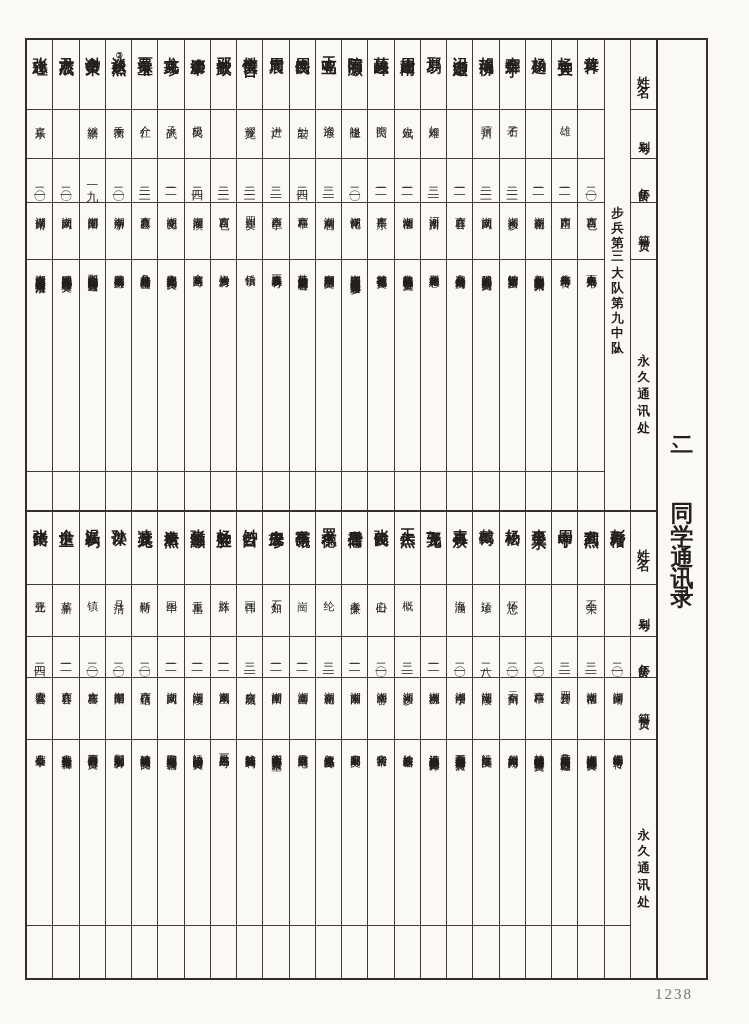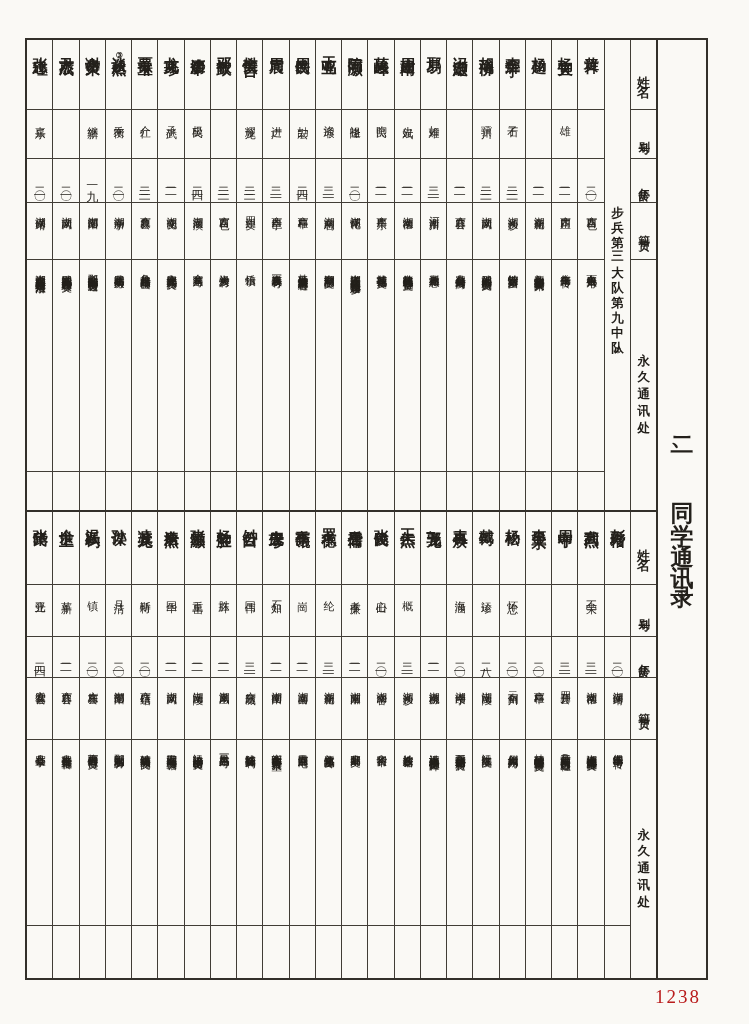--- a/index.html
+++ b/index.html
@@ -56,21 +56,21 @@
 
   
   .unit-cell{flex:1;border-bottom:none;align-items:center;}
   .unit-cell .vtext{font-size:12.5px;letter-spacing:15px;font-weight:600;}
 
   
   .title-col{width:50px;border-left:2px solid #33302a;box-sizing:border-box;display:flex;justify-content:center;align-items:center;}
   .title-col .vtext{font-size:23px;font-weight:600;letter-spacing:21px;}
   .title-col .fn{font-size:10px;}
 
-  .page-number{position:absolute;left:655px;top:986px;font-size:19px;letter-spacing:2px;color:#b91c1c;}
+  .page-number{position:absolute;left:655px;top:986px;font-size:15px;letter-spacing:2px;color:#737373;}
 </style>
 </head>
 <body>
 
 <div class="page">
   <div class="frame">
     <div class="grid-wrap">
       <div class="half half-top" id="half-top">
           <div class="col">
             <div class="cell c-name">

